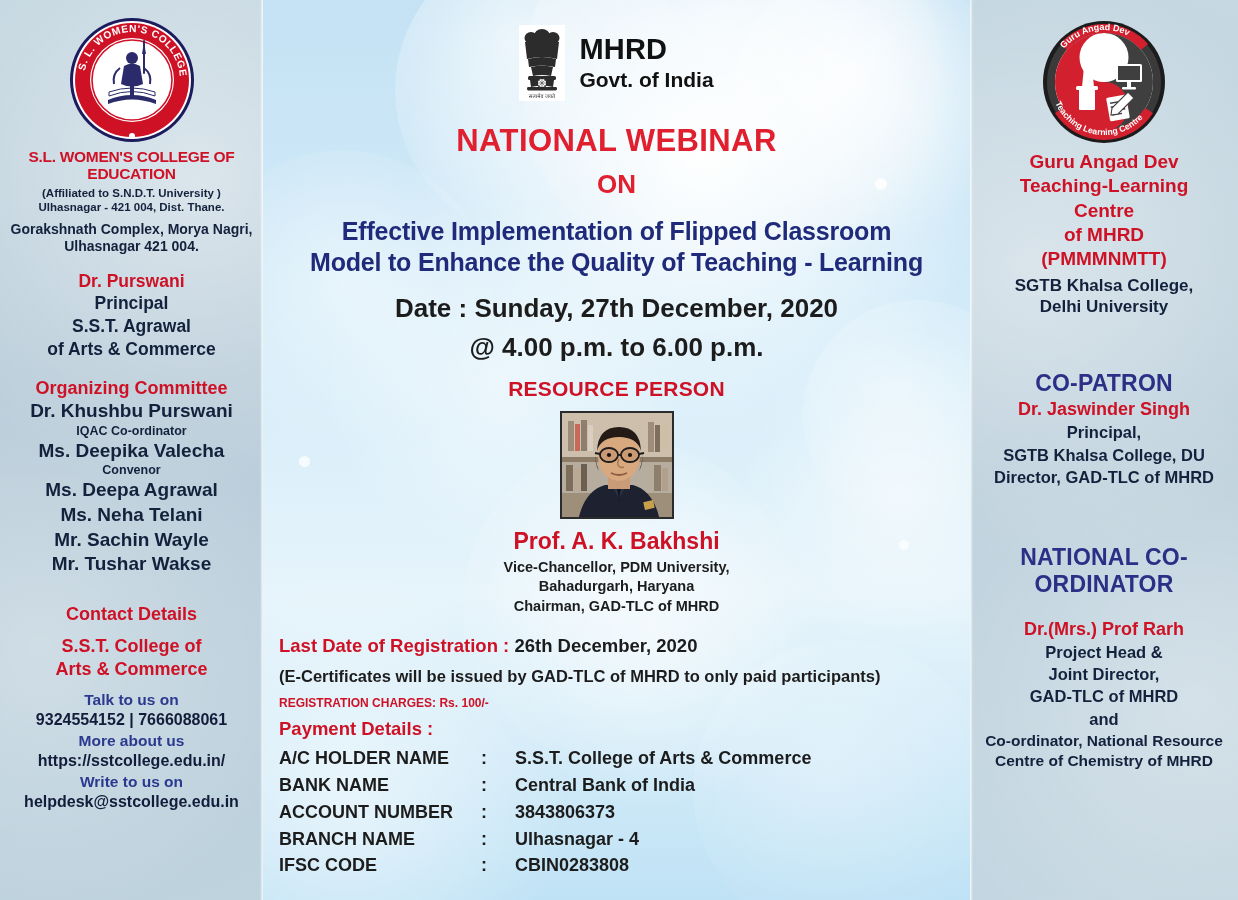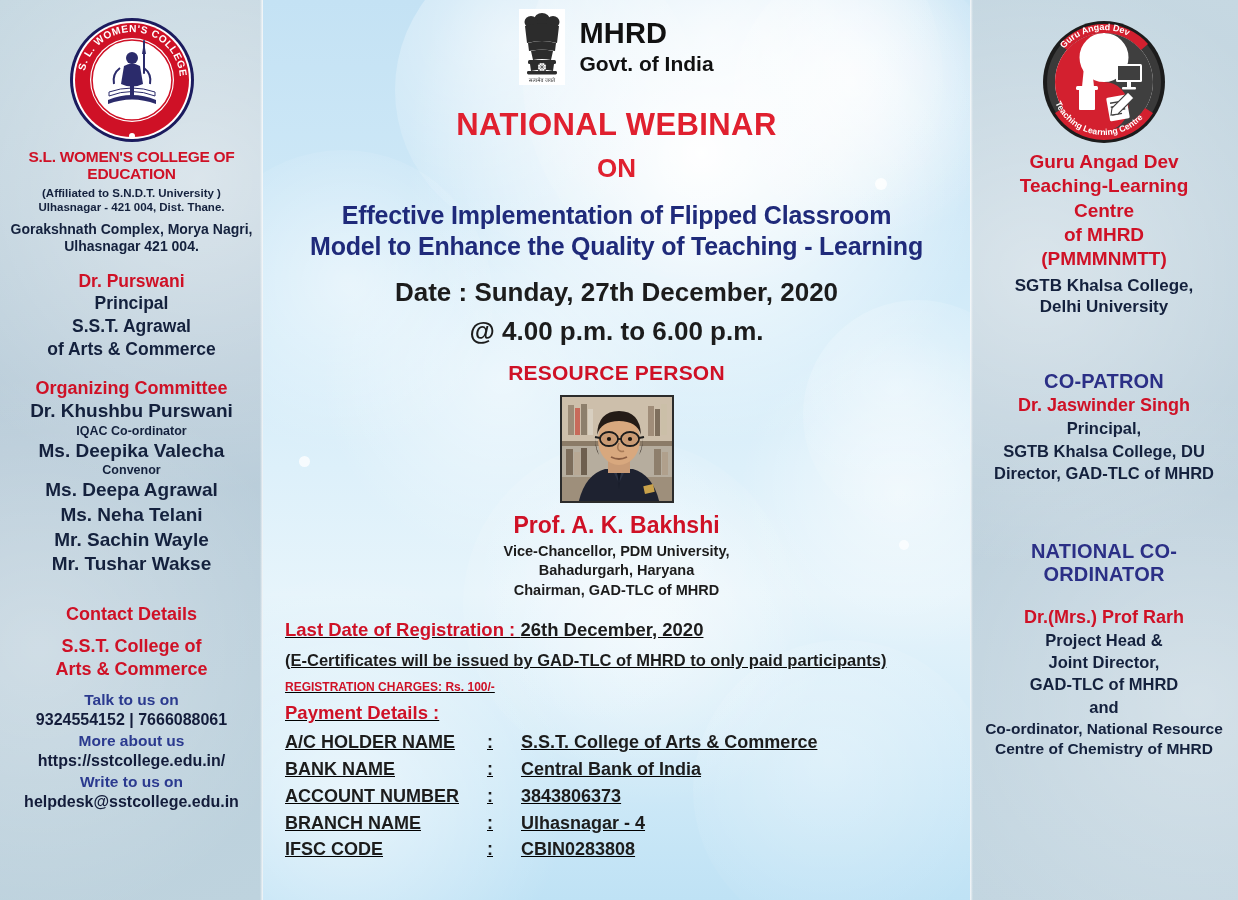--- a/index.html
+++ b/index.html
@@ -47,21 +47,21 @@
     flex: 1 1 auto;
     overflow: hidden;
     background:
       radial-gradient(circle at 62% 17%, #ffffff 0%, rgba(255,255,255,0.55) 16%, rgba(255,255,255,0) 34%),
       radial-gradient(circle at 83% 9%,  rgba(255,255,255,0.75) 0%, rgba(255,255,255,0) 17%),
       radial-gradient(circle at 34% 42%, rgba(255,255,255,0.55) 0%, rgba(255,255,255,0) 26%),
       radial-gradient(circle at 90% 55%, rgba(255,255,255,0.50) 0%, rgba(255,255,255,0) 20%),
       radial-gradient(circle at 55% 70%, rgba(255,255,255,0.45) 0%, rgba(255,255,255,0) 24%),
       radial-gradient(circle at 12% 88%, rgba(255,255,255,0.55) 0%, rgba(255,255,255,0) 22%),
       linear-gradient(180deg, #c4e2f4 0%, #d4ecf9 38%, #e6f4fb 66%, #bfe2f5 100%);
-    padding-top: 3px;
+    padding-top: 19px;
     z-index: 1;
   }
   .bubble { position:absolute; border-radius:50%; pointer-events:none; }
 
   
   .sl-logo { width: 128px; height: 128px; margin: 0 auto 4px; display:block; }
   .sl-title {
     font-size: 15.5px; font-weight: 800; color:#cf1126;
     letter-spacing: -0.3px; line-height: 1.1; margin-top: 2px;
     font-family: "Liberation Sans", sans-serif;
@@ -126,37 +126,37 @@
   }
   .speaker-name {
     text-align:center; font-size:23px; font-weight:800; color:#cf1126;
     margin-top:9px; position:relative; z-index:3;
   }
   .speaker-aff {
     text-align:center; font-size:14.5px; font-weight:700; color:#1c1c1c;
     line-height:1.33; margin-top:3px; position:relative; z-index:3;
   }
 
-  .reg-block { margin: 18px 0 0 22px; position:relative; z-index:3;text-decoration:underline; }
+  .reg-block { margin: 18px 0 0 16px; position:relative; z-index:3; }
   .reg-line1 { font-size:18.5px; font-weight:700; color:#cf1126; line-height:1.3; }
   .reg-line1 .val { color:#1c1c1c; }
   .reg-note { font-size:16.5px; font-weight:700; color:#1c1c1c; margin-top:9px; }
   .reg-charges { font-size:12px; font-weight:700; color:#cf1126; margin-top:10px; }
   .pay-title { font-size:18.5px; font-weight:700; color:#cf1126; margin-top:8px; }
 
   table.pay { margin-top:6px; border-collapse:collapse; }
   table.pay td { font-size:18px; font-weight:700; color:#1c1c1c; padding:1.5px 0; line-height:1.32; vertical-align:top; }
   table.pay td.k { width:202px; }
   table.pay td.c { width:34px; text-align:left; }
 
   
   .gad-logo { width:124px; height:124px; margin:0 auto 6px; display:block; }
   .gad-title { font-size:19px; font-weight:800; color:#cf1126; line-height:1.28; margin-top:4px; }
   .gad-sub { font-size:17px; font-weight:700; color:#14213d; line-height:1.28; margin-top:3px; }
-  .sec-head-navy { font-size:20px; font-weight:700; color:#2b2f86; letter-spacing:0.2px; }
+  .sec-head-navy { font-size:23px; font-weight:700; color:#2b2f86; letter-spacing:0.2px; }
   .sec-name-red  { font-size:18px; font-weight:800; color:#cf1126; line-height:1.3; margin-top:1px; }
   .sec-body { font-size:16.5px; font-weight:700; color:#14213d; line-height:1.28; margin-top:1px; }
   .sec-body.sm { font-size:15.5px; }
 </style>
 </head>
 <body>
 
 <div id="poster">
 
   <div class="side-panel">

